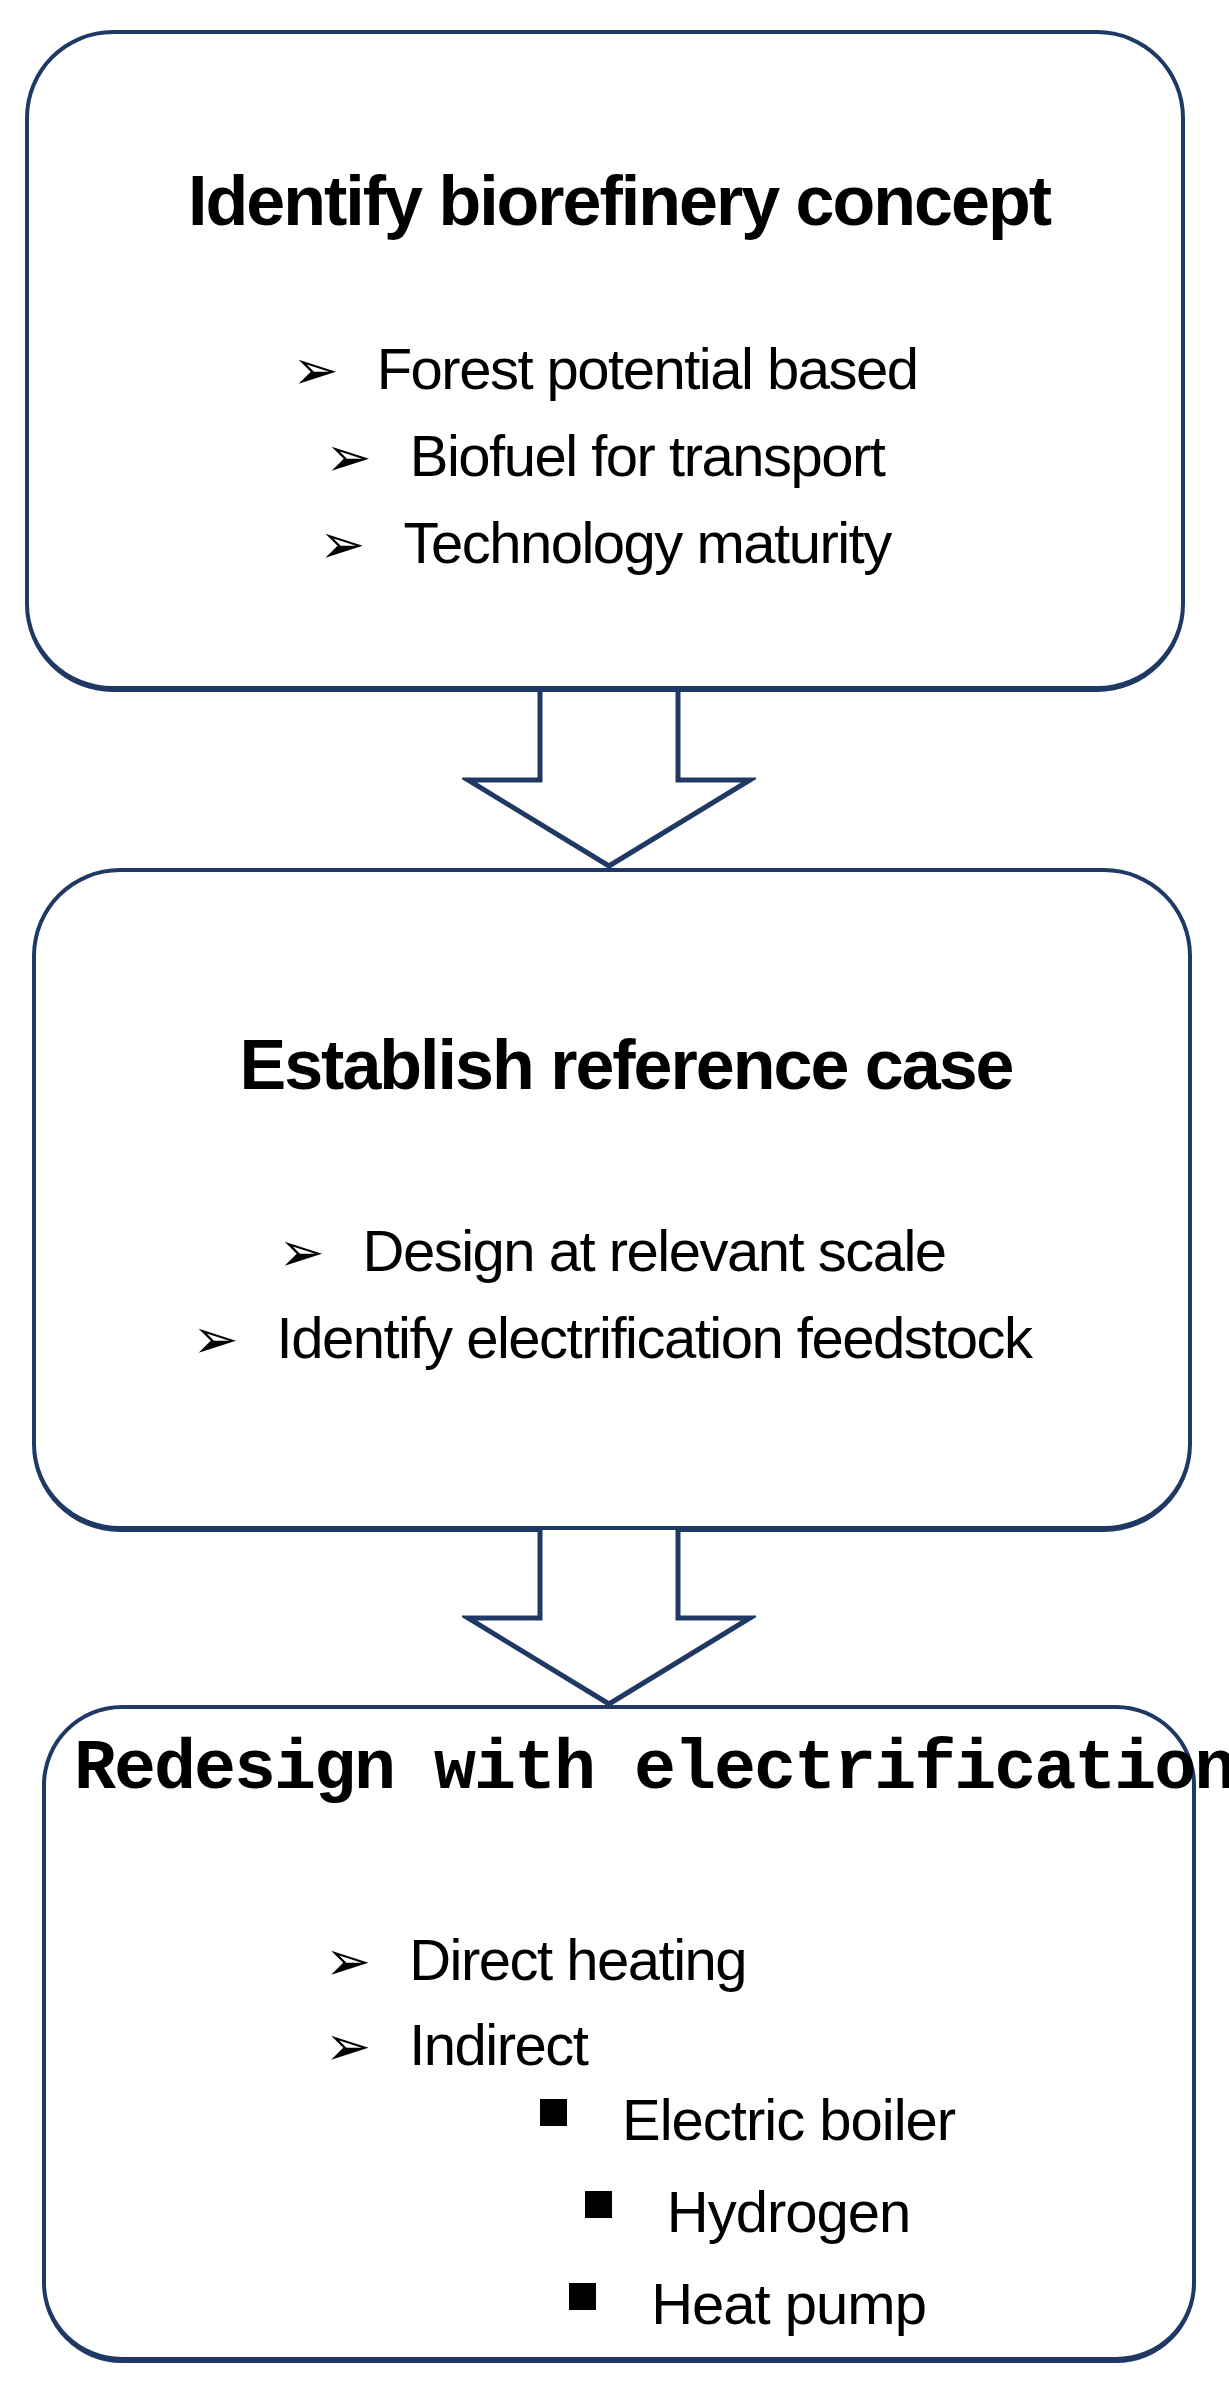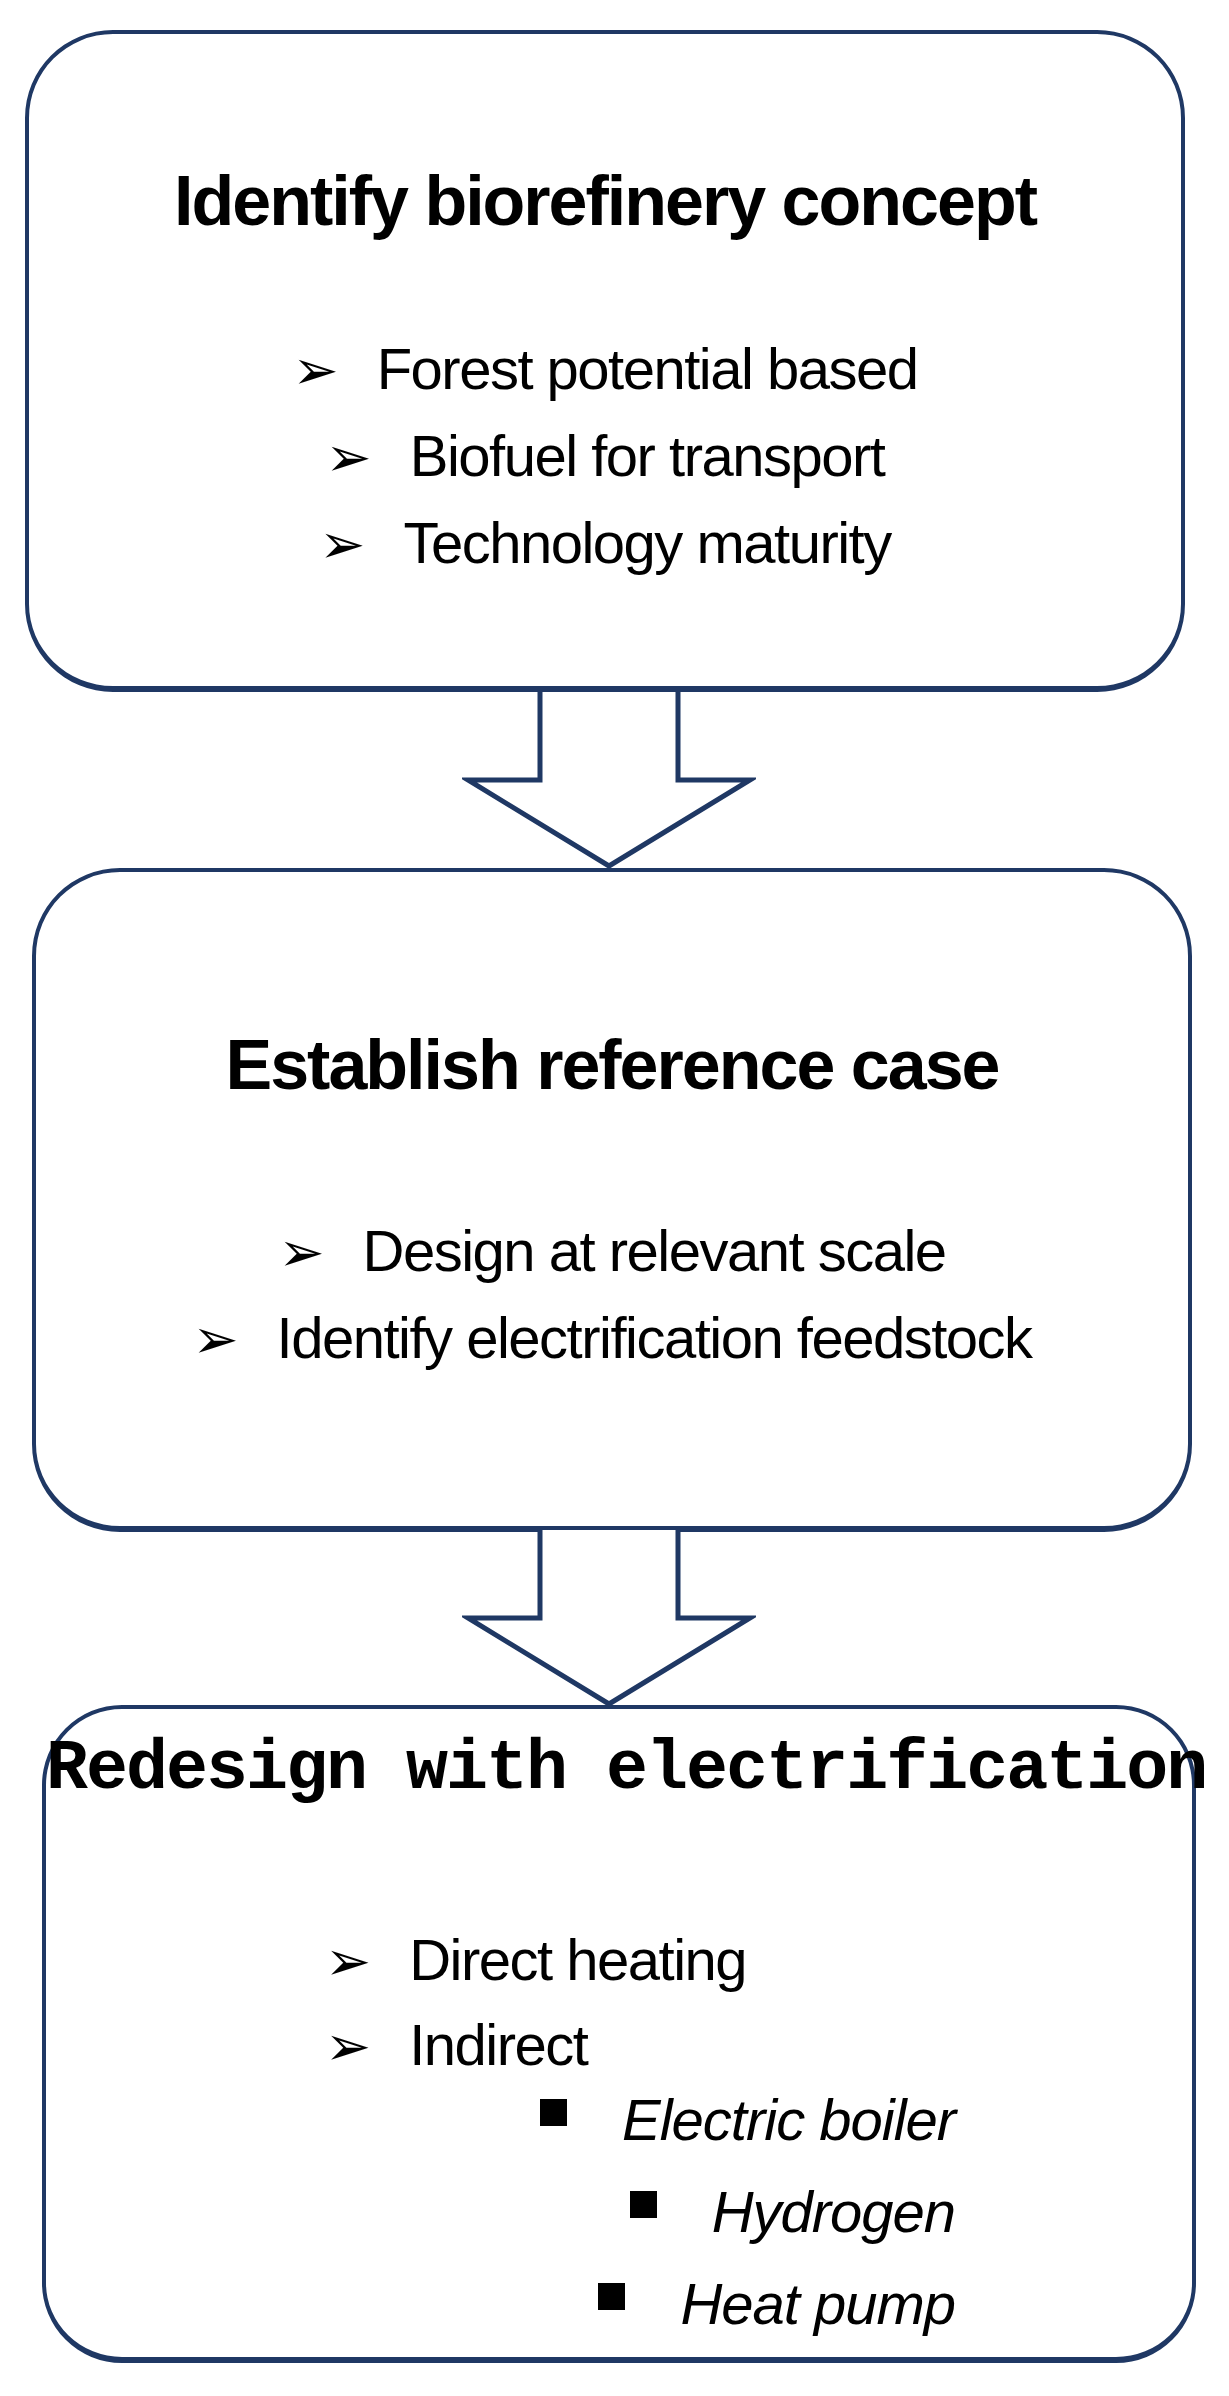--- a/index.html
+++ b/index.html
@@ -30,20 +30,21 @@
 
   .box-title {
     position: absolute;
     left: 0; right: 0;
     text-align: center;
     font-weight: bold;
     font-size: 70px;
     letter-spacing: -2px;
     line-height: 90px;
     white-space: nowrap;
+    padding-left: 28px;
   }
   #box-1 .box-title { top: 122px; }
   #box-2 .box-title { top: 148px; }
   #box-3 .box-title { top: 16px; font-family: Liberation Mono, monospace; }
 
   .bullet-list {
     position: absolute;
     left: 0; right: 0;
   }
   #box-1 .bullet-list { top: 292px; }
@@ -61,24 +62,23 @@
   #box-3 .bullet-line { text-align: left; line-height: 83px; }
 
   .arrow-bullet {
     font-family: "DejaVu Sans", sans-serif;
     font-size: 0.95em;
     letter-spacing: 0;
     margin-right: 38px;
   }
   .sub-line {
     font-size: 58px;
-    font-style: italic;
     letter-spacing: -1px;
     line-height: 92px;
-    text-align: right;
+    text-align: center;
     white-space: nowrap;
   }
   .square-bullet {
     display: inline-block;
     width: 27px;
     height: 27px;
     background: #000000;
     margin-right: 55px;
     vertical-align: 14px;
   }

